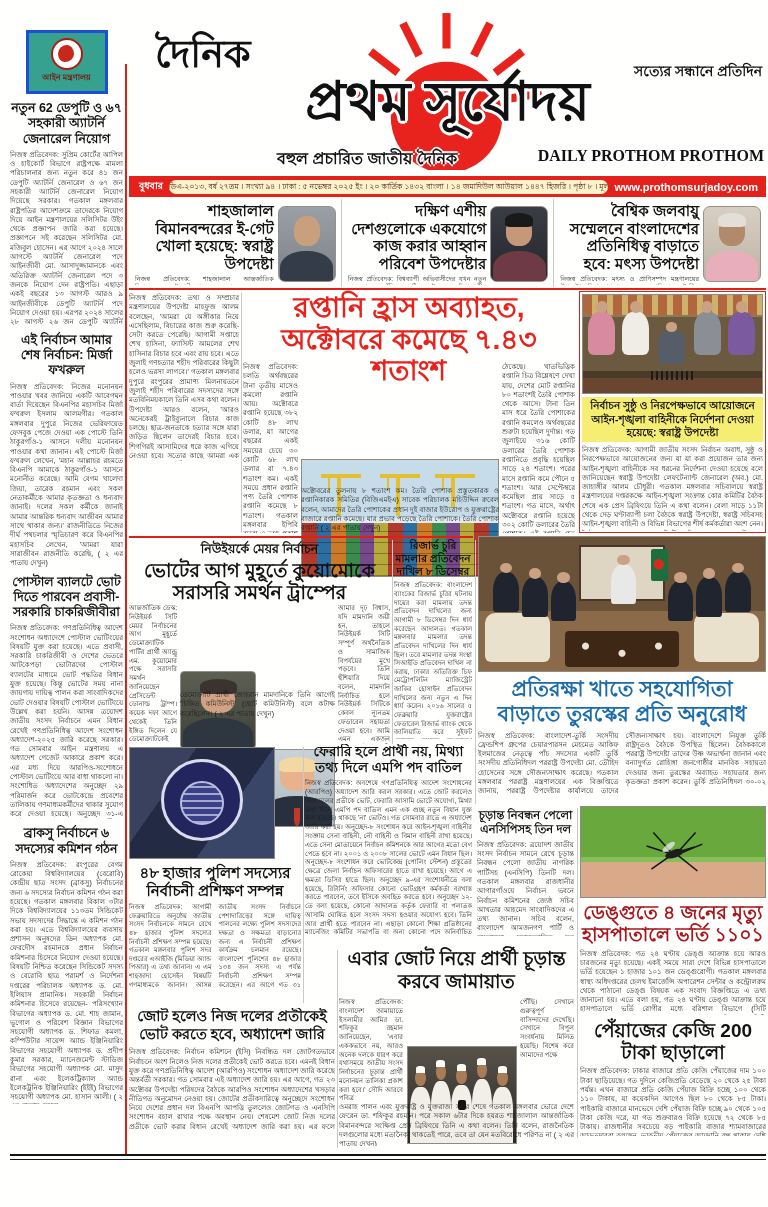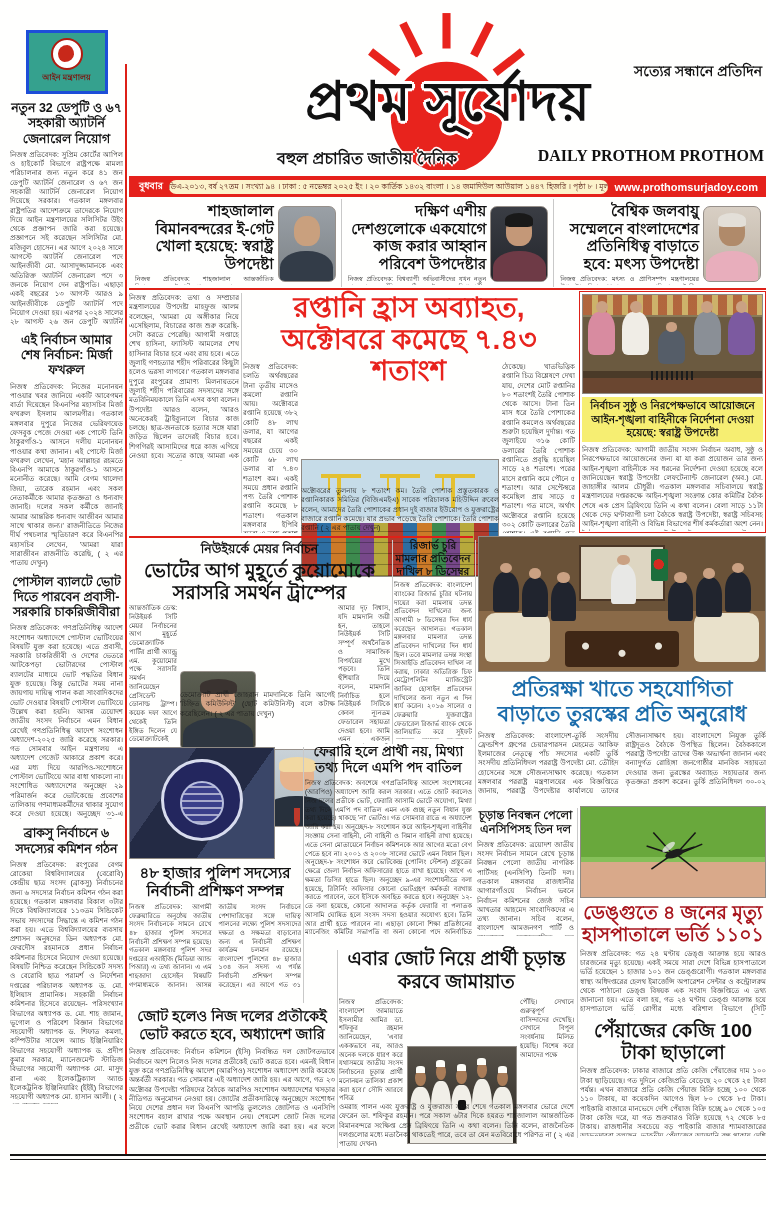--- a/index.html
+++ b/index.html
@@ -97,21 +97,21 @@
 
 <div class="page">
 
   <aside class="sidebar">
     <div class="gov-box">
       <div class="emblem">
           <div class="emblem-core"></div>
         </div>
       <div class="gov-label">আইন মন্ত্রণালয়</div>
     </div>
-    <h3 class="sb-h">নতুন 32 ডেপুটি ও ৬৭ সহকারী অ্যাটর্নি জেনারেল নিয়োগ</h3>
+    <h3 class="sb-h">নতুন 62 ডেপুটি ও ৬৭ সহকারী অ্যাটর্নি জেনারেল নিয়োগ</h3>
     <div class="b" style="height:176px">নিজস্ব প্রতিবেদক: সুপ্রিম কোর্টের আপিল ও হাইকোর্ট বিভাগে রাষ্ট্রপক্ষে মামলা পরিচালনার জন্য নতুন করে ৪১ জন ডেপুটি অ্যাটর্নি জেনারেল ও ৬৭ জন সহকারী অ্যাটর্নি জেনারেল নিয়োগ দিয়েছে সরকার। গতকাল মঙ্গলবার রাষ্ট্রপতির আদেশক্রমে তাদেরকে নিয়োগ দিয়ে আইন মন্ত্রণালয়ের সলিসিটর উইং থেকে প্রজ্ঞাপন জারি করা হয়েছে। প্রজ্ঞাপনে সই করেছেন সলিসিটর মো. মজিবুল হোসেন। এর আগে ২০২৪ সালে আগস্টে অ্যাটর্নি জেনারেল পদে আইনজীবী মো. আসাদুজ্জামানকে এবং অতিরিক্ত অ্যাটর্নি জেনারেল পদে ৩ জনকে নিয়োগ দেন রাষ্ট্রপতি। এছাড়া একই বছরের ১৩ আগস্ট আরও ৯ আইনজীবীকে ডেপুটি অ্যাটর্নি পদে নিয়োগ দেওয়া হয়। এরপর ২০২৪ সালের ২৮ আগস্ট ২৬ জন ডেপুটি অ্যাটর্নি জেনারেল ও ১৬১ জন সহকারী অ্যাটর্নি জেনারেল নিয়োগ দেওয়া হয়েছিল।</div>
     <h3 class="sb-h">এই নির্বাচন আমার শেষ নির্বাচন: মির্জা ফখরুল</h3>
     <div class="b" style="height:186px">নিজস্ব প্রতিবেদক: নিজের মনোনয়ন পাওয়ার খবর জানিয়ে একটি আবেগঘন বার্তা দিয়েছেন বিএনপির মহাসচিব মির্জা ফখরুল ইসলাম আলমগীর। গতকাল মঙ্গলবার দুপুরে নিজের ভেরিফায়েড ফেসবুক পেজে দেওয়া এক পোস্টে তিনি ঠাকুরগাঁও-১ আসনে দলীয় মনোনয়ন পাওয়ার কথা জানান। এই পোস্টে মির্জা ফখরুল লেখেন, 'মহান আল্লাহর রহমতে বিএনপি আমাকে ঠাকুরগাঁও-১ আসনে মনোনীত করেছে। আমি বেগম খালেদা জিয়া, তারেক রহমান এবং সকল নেতাকর্মীকে আমার কৃতজ্ঞতা ও ধন্যবাদ জানাই। দলের সকল কর্মীকে জানাই আমার আন্তরিক ধন্যবাদ আজীবন আমার সাথে থাকার জন্য।' রাজনীতিতে নিজের দীর্ঘ পথচলার স্মৃতিচারণ করে বিএনপির মহাসচিব লেখেন, 'আমরা যারা সারাজীবন রাজনীতি করেছি, ( ২ এর পাতায় দেখুন)</div>
     <h3 class="sb-h">পোস্টাল ব্যালটে ভোট দিতে পারবেন প্রবাসী-সরকারি চাকরিজীবীরা</h3>
     <div class="b" style="height:196px">নিজস্ব প্রতিবেদক: গণপ্রতিনিধিত্ব আদেশ সংশোধন অধ্যাদেশে পোস্টাল ভোটিংয়ের বিষয়টি যুক্ত করা হয়েছে। এতে প্রবাসী, সরকারি চাকরিজীবী ও দেশের ভেতরে আটকেপড়া ভোটারদের পোস্টাল ব্যালটের মাধ্যমে ভোট পদ্ধতির বিধান যুক্ত হয়েছে। কিন্তু ভোটের সময় নানা জায়গায় দায়িত্ব পালন করা সাংবাদিকদের ভোট দেওয়ার বিষয়টি পোস্টাল ভোটিংয়ে উল্লেখ করা হয়নি। আসন্ন ত্রয়োদশ জাতীয় সংসদ নির্বাচনে এমন বিধান রেখেই গণপ্রতিনিধিত্ব আদেশ সংশোধন অধ্যাদেশ-২০২৫ জারি করেছে সরকার। গত সোমবার আইন মন্ত্রণালয় এ অধ্যাদেশ গেজেট আকারে প্রকাশ করে। এর মধ্য দিয়ে আরপিও-সংশোধনে পোস্টাল ভোটিংয়ে আর বাধা থাকলো না। সংশোধিত অধ্যাদেশের অনুচ্ছেদ ২৯ পরিমার্জন করে ভোটকেন্দ্রে প্রবেশের তালিকায় গণমাধ্যমকর্মীদের থাকার সুযোগ করে দেওয়া হয়েছে। অনুচ্ছেদ ৩১-এ ভোট গণনার সময় গণমাধ্যমকর্মীদের উপস্থিত থাকার বিধান যুক্ত করা হয়েছে। অনুচ্ছেদ ( ২ এর পাতায় দেখুন)</div>
     <h3 class="sb-h">ব্রাকসু নির্বাচনে ৬ সদস্যের কমিশন গঠন</h3>
     <div class="b" style="height:244px">নিজস্ব প্রতিবেদক: রংপুরের বেগম রোকেয়া বিশ্ববিদ্যালয়ের (বেরোবি) কেন্দ্রীয় ছাত্র সংসদ (ব্রাকসু) নির্বাচনের জন্য ৬ সদস্যের নির্বাচন কমিশন গঠন করা হয়েছে। গতকাল মঙ্গলবার বিকাল ৩টার দিকে বিশ্ববিদ্যালয়ের ১১৩তম সিন্ডিকেট সভায় সদস্যদের সিদ্ধান্তে এ কমিশন গঠন করা হয়। এতে বিশ্ববিদ্যালয়ের ব্যবসায় প্রশাসন অনুষদের ডিন অধ্যাপক মো. ফেরদৌস রহমানকে প্রধান নির্বাচন কমিশনার হিসেবে নিয়োগ দেওয়া হয়েছে। বিষয়টি নিশ্চিত করেছেন সিন্ডিকেট সদস্য ও বেরোবি ছাত্র পরামর্শ ও নির্দেশনা দপ্তরের পরিচালক অধ্যাপক ড. মো. ইলিয়াস প্রামানিক। সহকারী নির্বাচন কমিশনার হিসেবে রয়েছেন- পরিসংখ্যান বিভাগের অধ্যাপক ড. মো. শাহ জামান, ভূগোল ও পরিবেশ বিজ্ঞান বিভাগের সহযোগী অধ্যাপক ড. শিফাত কমলা, কম্পিউটার সায়েন্স অ্যান্ড ইঞ্জিনিয়ারিং বিভাগের সহযোগী অধ্যাপক ড. প্রদীপ কুমার সরকার, ম্যানেজমেন্ট স্টাডিজ বিভাগের সহযোগী অধ্যাপক মো. মাসুদ রানা এবং ইলেকট্রিক্যাল অ্যান্ড ইলেকট্রনিক ইঞ্জিনিয়ারিং (ইইই) বিভাগের সহযোগী অধ্যাপক মো. হাসান আলী। ( ২ এর পাতায় দেখুন)</div>
   </aside>
   <div class="abs" style="left:125px;top:64px;width:2px;height:1090px;background:#dd2018;"></div>
 
@@ -121,20 +121,21 @@
         <line x1="46" y1="90" x2="11" y2="84"></line>
         <line x1="57" y1="64" x2="30" y2="43"></line>
         <line x1="78" y1="47" x2="62" y2="15"></line>
         <line x1="105" y1="40" x2="105" y2="5"></line>
         <line x1="132" y1="47" x2="148" y2="15"></line>
         <line x1="153" y1="64" x2="180" y2="43"></line>
         <line x1="164" y1="90" x2="199" y2="84"></line>
       </g>
       <circle cx="105" cy="108" r="55" fill="#e8231d"></circle>
     </svg>
+    <div class="mh-daily">দৈনিক</div>
     <div class="mh-title">প্রথম সূর্যোদয়</div>
     <div class="mh-tag-r">সত্যের সন্ধানে প্রতিদিন</div>
     <div class="mh-tag-b">বহুল প্রচারিত জাতীয় দৈনিক</div>
     <div class="mh-eng">DAILY PROTHOM PROTHOM</div>
   </header>
 
   <div class="infobar">
     <span class="weekday">বুধবার</span>
     <span class="regpill">রেজি: নং ডিএ-২০১৩, বর্ষ ২৭তম । সংখ্যা ৯৪ । ঢাকা : ৫ নভেম্বর ২০২৫ ইং । ২০ কার্তিক ১৪৩২ বাংলা । ১৪ জমাদিউল আউয়াল ১৪৪৭ হিজরি । পৃষ্ঠা ৮ । মূল্য ৫ টাকা ।</span>
     <span class="website">www.prothomsurjadoy.com</span>
@@ -287,21 +288,21 @@
             <path d="M46 32 L70 22"></path>
             <path d="M45 34 L65 50"></path>
           <path d="M49 29 L62 25"></path>
         </g>
         <ellipse cx="41" cy="32" rx="10" ry="4.2" fill="#1d1d1d" transform="rotate(-18 41 32)"></ellipse>
         <ellipse cx="35" cy="25" rx="8" ry="3" fill="rgba(235,235,235,.75)" transform="rotate(-38 35 25)"></ellipse>
       </svg>
     </div>
     <h2 class="h-dengue">ডেঙ্গুতে ৪ জনের মৃত্যু হাসপাতালে ভর্তি ১১০১</h2>
     <div class="b" style="height:66px">নিজস্ব প্রতিবেদক: গত ২৪ ঘণ্টায় ডেঙ্গু আক্রান্ত হয়ে আরও চারজনের মৃত্যু হয়েছে। একই সময়ে সারা দেশে বিভিন্ন হাসপাতালে ভর্তি হয়েছেন ১ হাজার ১০১ জন ডেঙ্গুরোগী। গতকাল মঙ্গলবার স্বাস্থ্য অধিদপ্তরের হেলথ ইমার্জেন্সি অপারেশন সেন্টার ও কন্ট্রোলরুম থেকে পাঠানো ডেঙ্গু বিষয়ক এক সংবাদ বিজ্ঞপ্তিতে এ তথ্য জানানো হয়। এতে বলা হয়, গত ২৪ ঘণ্টায় ডেঙ্গু আক্রান্ত হয়ে হাসপাতালে ভর্তি রোগীর মধ্যে বরিশাল বিভাগে (সিটি করপোরেশনের বাইরে) ১৫১ জন, চট্টগ্রাম বিভাগে (সিটি করপোরেশনের বাইরে) ১৬৫ জন, ঢাকা বিভাগে (সিটি করপোরেশনের বাইরে) ২০৮ জন, ঢাকা উত্তর সিটি করপোরেশনের ২৪১ জন, ঢাকা দক্ষিণ সিটি করপোরেশনের ( ২ এর পাতায় দেখুন)</div>
-    <h2 class="h-onion">পেঁয়াজের কেজি 100 টাকা ছাড়ালো</h2>
+    <h2 class="h-onion">পেঁয়াজের কেজি 200 টাকা ছাড়ালো</h2>
     <div class="b" style="height:70px">নিজস্ব প্রতিবেদক: ঢাকার বাজারে প্রতি কেজি পেঁয়াজের দাম ১০০ টাকা ছাড়িয়েছে। গত দুদিনে কেজিপ্রতি বেড়েছে ২০ থেকে ২৫ টাকা পর্যন্ত। এখন বাজারে প্রতি কেজি পেঁয়াজ বিক্রি হচ্ছে ১০০ থেকে ১১০ টাকায়, যা কয়েকদিন আগেও ছিল ৮০ থেকে ৮৫ টাকা। পাইকারি বাজারে মানভেদে দেশি পেঁয়াজ বিক্রি হচ্ছে ৯০ থেকে ১০৫ টাকা কেজি দরে, যা গত শুক্রবারও বিক্রি হয়েছে ৭২ থেকে ৮৫ টাকায়। রাজধানীর সবচেয়ে বড় পাইকারি বাজার শ্যামবাজারের আড়তদাররা বলছেন, ভারতীয় পেঁয়াজের আমদানি বন্ধ থাকায় দেশি পেঁয়াজের ওপর চাপ বেড়েছে। মজুতের তুলনায় সরবরাহ কমায় বাজারে অস্থিরতা তৈরি হয়েছে। ( ২ এর পাতায় দেখুন)</div>
   </article>
 
   <article class="abs" style="left:339px;top:948px;width:235px;height:200px;">
     <h2 class="h-jamaat">এবার জোট নিয়ে প্রার্থী চূড়ান্ত করবে জামায়াত</h2>
     <div class="b abs" style="left:0;top:50px;width:64px;height:148px;font-size:6.6px;">নিজস্ব প্রতিবেদক: বাংলাদেশ জামায়াতে ইসলামীর আমির ডা. শফিকুর রহমান জানিয়েছেন, 'এবার এককভাবে নয়, আরও অনেক দলকে ধারণ করে যথাসময়ে জাতীয় সংসদ নির্বাচনের চূড়ান্ত প্রার্থী মনোনয়ন তালিকা প্রকাশ করা হবে।' সৌদি আরবে পবিত্র</div>
     <div class="photo photo-jamaat abs" style="left:68px;top:52px;width:110px;height:98px;">
       <i class="jm-person" style="left:2%;height:58%"></i>
       <i class="jm-person" style="left:21%;height:64%"></i>
       <i class="jm-person" style="left:40%;height:60%"></i>

